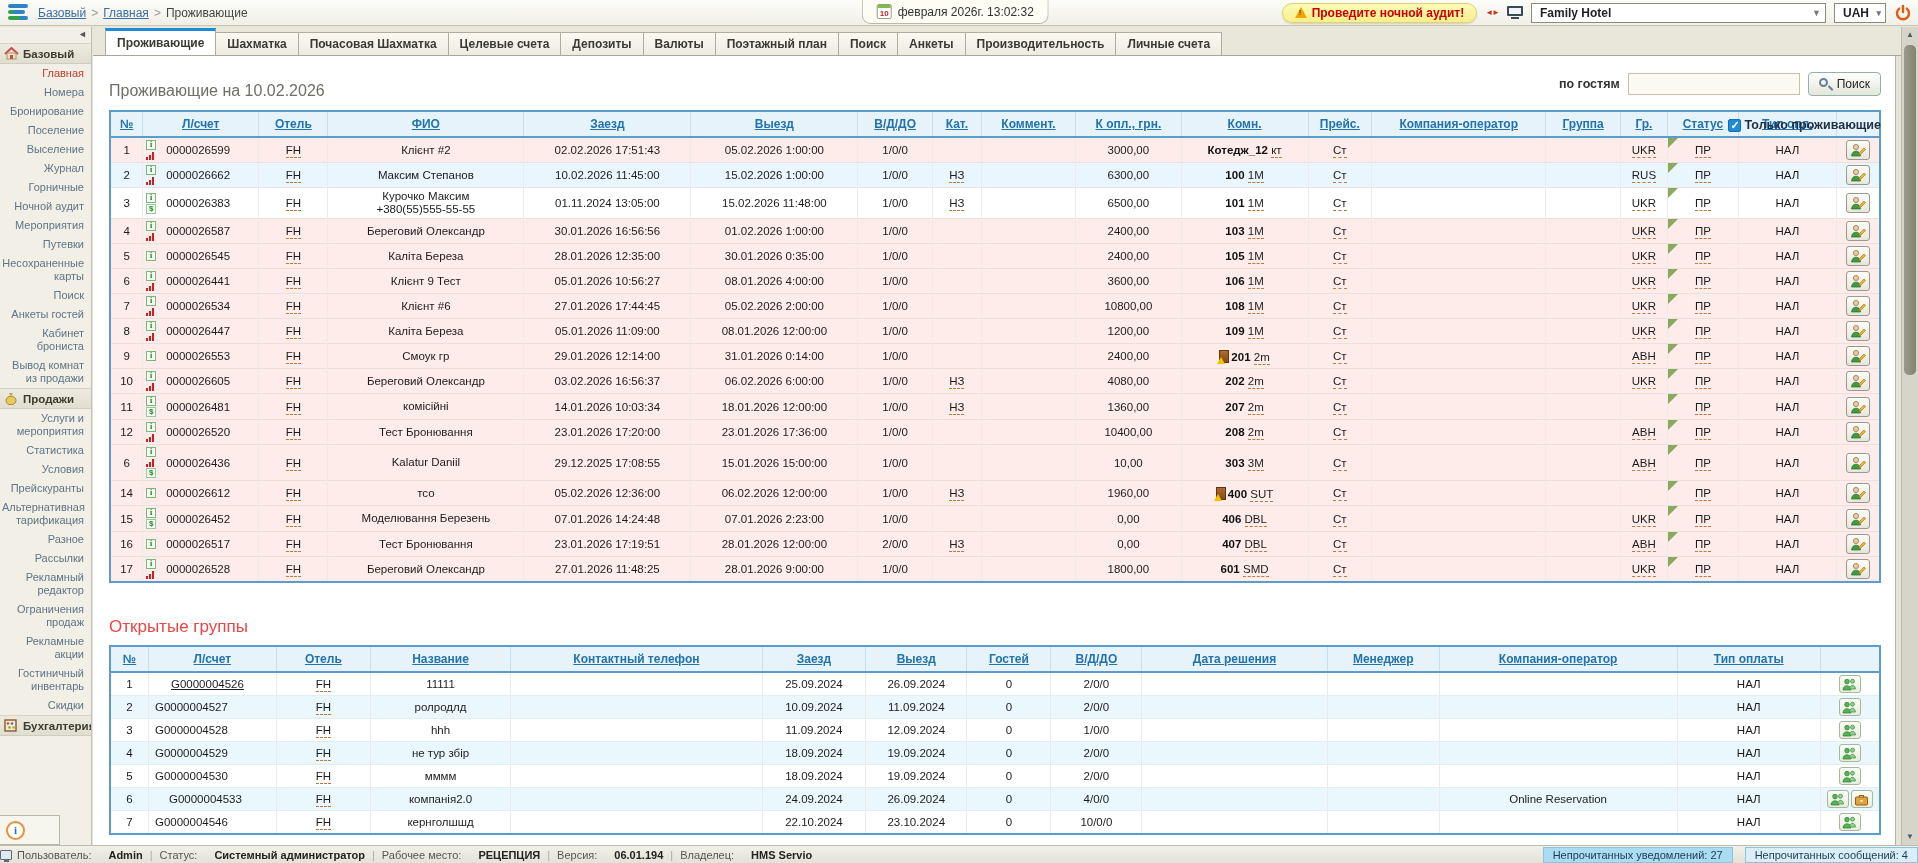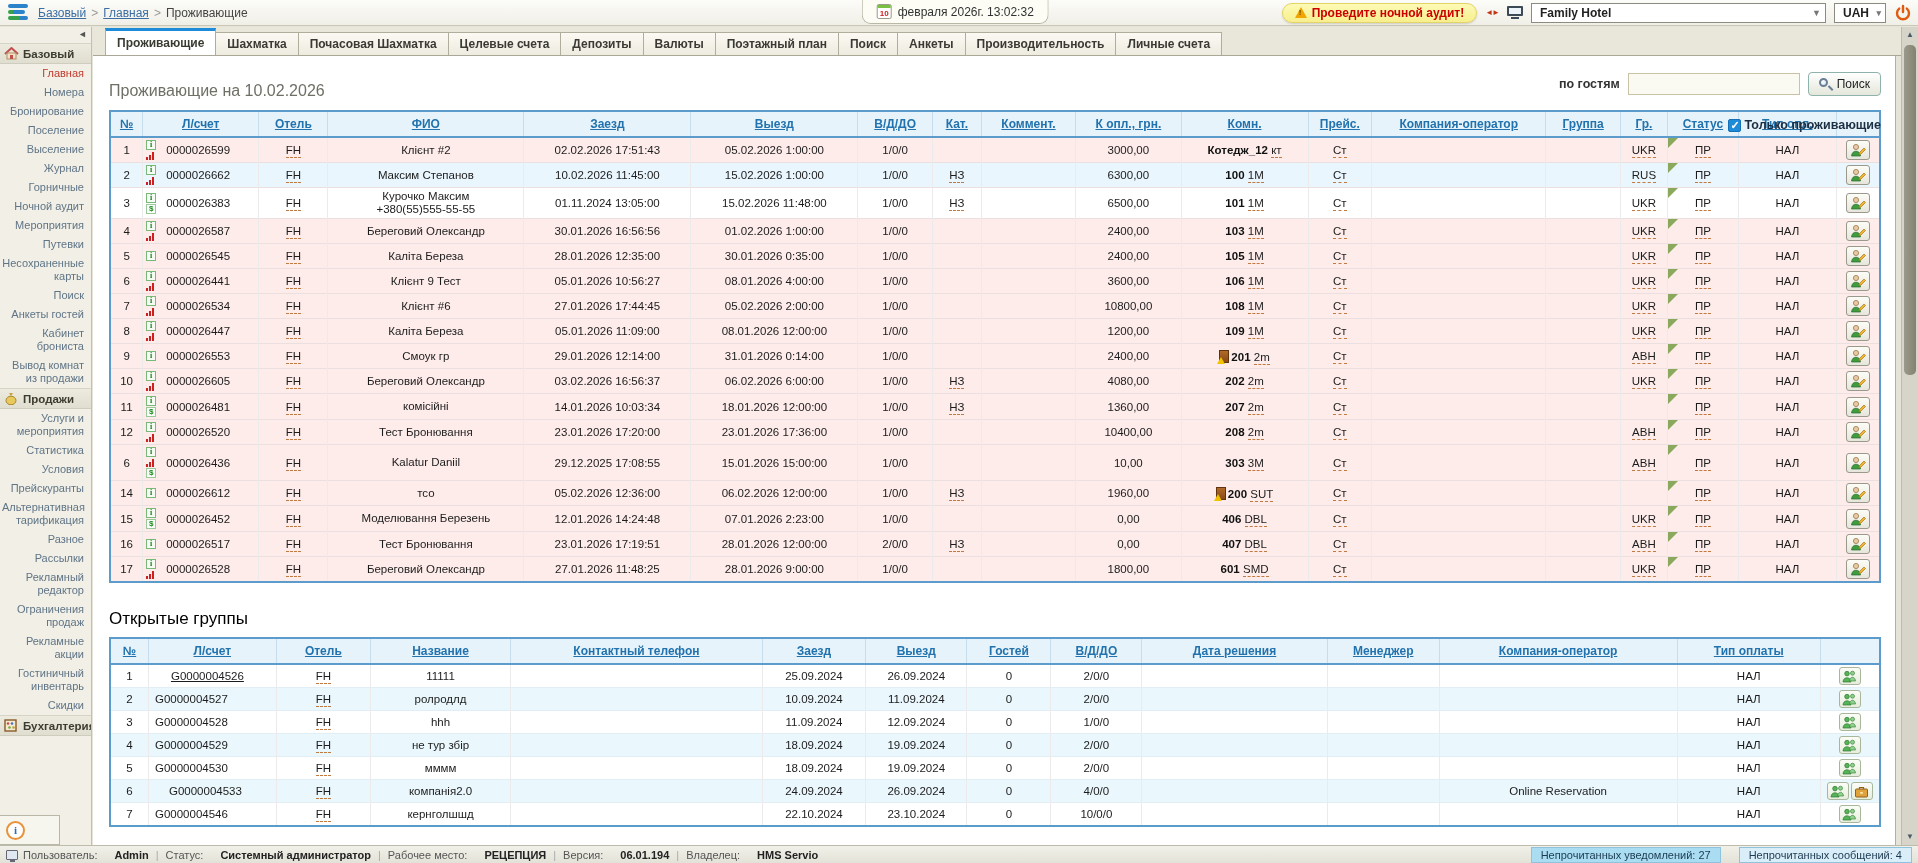--- a/index.html
+++ b/index.html
@@ -86,29 +86,29 @@
   .ic-bars i:nth-child(1){height:3px}.ic-bars i:nth-child(2){height:5px}.ic-bars i:nth-child(3){height:8px}
   .ic-dollar{width:10px;height:10px;border:1px solid #9ac89a;color:#1d8a1d;font-size:8px;line-height:8px;font-weight:bold;text-align:center;display:inline-block;background:#f8fff8}
   .dashu{border-bottom:1px dashed #c1793f;padding-bottom:1px}
   .roomnum{font-weight:bold;color:#111}
   .door{width:10px;height:13px;background:linear-gradient(#b06a28,#8a4a16);border:1px solid #5f340e;display:inline-block;position:relative;vertical-align:-2px;margin-right:2px}
   .door:after{content:"";position:absolute;left:-3px;bottom:-2px;width:0;height:0;border-left:4px solid transparent;border-right:4px solid transparent;border-bottom:7px solid #f2c200}
   td.statuscell{position:relative}
   .cornerflag{position:absolute;left:0;top:0;width:0;height:0;border-top:10px solid #8ba95c;border-right:10px solid transparent}
   .editbtn{width:24px;height:20px;border:1px solid #9a998c;border-radius:3px;background:linear-gradient(#fdfdf8,#e6e6dc);display:inline-flex;align-items:center;justify-content:center;cursor:pointer}
   .namecell div{line-height:13px}
-  .secttitle{font-size:17px;font-weight:normal;color:#000000;margin:26px 14px 8px 16px}
+  .secttitle{font-size:17px;font-weight:normal;color:#ef4444;margin:34px 14px 8px 16px}
   .grpicons{display:inline-flex;gap:2px}
   .gbtn{width:22px;height:18px;border:1px solid #a8b79c;border-radius:3px;background:linear-gradient(#fbfdf6,#e7eedd);display:inline-flex;align-items:center;justify-content:center;cursor:pointer}
 
   
-  .statusbar{position:absolute;left:0;bottom:0;width:1918px;height:18px;background:linear-gradient(#f2f1e9,#e3e2d8);border-top:1px solid #bdbbab;display:flex;align-items:center;font-size:11px;color:#555;padding:0 6px;z-index:30}
+  .statusbar{position:absolute;left:0;bottom:0;width:1918px;height:18px;background:linear-gradient(#f2f1e9,#e3e2d8);border-top:1px solid #bdbbab;display:flex;align-items:center;font-size:11px;color:#555;padding:0 0;z-index:30}
   .statusbar .sv{color:#222;font-weight:bold;margin-left:17px}
   .statusbar .sep{color:#aaa;margin:0 7px}
-  .sb-right{margin-left:auto;display:flex;gap:18px;align-items:center;height:100%}
+  .sb-right{margin-left:auto;display:flex;gap:12px;align-items:center;height:100%}
   .badge{height:16px;display:flex;align-items:center;padding:0 9px;font-size:11px;color:#1c3a50;border:1px solid #8fc3dd}
   .badge.notif{background:#aadcf2}
   .badge.msg{background:#d9eef8}
   .minimon{width:12px;height:10px;border:1px solid #667;border-radius:1px;background:#dfe8f0;position:relative;margin-right:5px;flex:0 0 auto}
   .minimon:after{content:"";position:absolute;left:3px;bottom:-3px;width:5px;height:2px;background:#667}
 
   
   .vscroll{position:absolute;right:0;top:27px;width:17px;bottom:18px;background:#d7d5c9;border-left:1px solid #bdbbab;z-index:20}
   .vscroll .up,.vscroll .dn{position:absolute;left:0;width:16px;height:16px;text-align:center;font-size:8px;color:#4a5a66;line-height:16px;cursor:pointer}
   .vscroll .up{top:0}.vscroll .dn{bottom:0}
@@ -818,21 +818,21 @@
             <td><span class="dashu">FH</span></td>
             <td class="namecell">
               <div>тсо</div>
             </td>
             <td>05.02.2026 12:36:00</td>
             <td>06.02.2026 12:00:00</td>
             <td>1/0/0</td>
             <td><span class="dashu">НЗ</span></td>
             <td></td>
             <td>1960,00</td>
-            <td><span class="door"></span><span class="roomnum">200</span> <span class="dashu">SUT</span></td>
+            <td><span class="door"></span><span class="roomnum">400</span> <span class="dashu">SUT</span></td>
             <td><span class="dashu">Ст</span></td>
             <td></td>
             <td></td>
             <td></td>
             <td class="statuscell"><span class="cornerflag"></span><span class="dashu">ПР</span></td>
             <td>НАЛ</td>
             <td><button class="editbtn">
                 <svg width="16" height="14" viewBox="0 0 16 14">
                   <circle cx="6" cy="4" r="2.6" fill="#e9c9a2" stroke="#9a7a52" stroke-width="0.8"></circle>
                   <path d="M1.5 13c.4-3.4 2.2-4.8 4.5-4.8S10.1 9.6 10.5 13z" fill="#3f9b3f" stroke="#2a6a2a" stroke-width="0.7"></path>
@@ -848,21 +848,21 @@
                   <span class="ic-info">i</span>
                   <span class="ic-dollar">$</span>
                 </div>
                 <span>0000026452</span>
               </div>
             </td>
             <td><span class="dashu">FH</span></td>
             <td class="namecell">
               <div>Моделювання Березень</div>
             </td>
-            <td>12.01.2026 14:24:48</td>
+            <td>07.01.2026 14:24:48</td>
             <td>07.01.2026 2:23:00</td>
             <td>1/0/0</td>
             <td></td>
             <td></td>
             <td>0,00</td>
             <td><span class="roomnum">406</span> <span class="dashu">DBL</span></td>
             <td><span class="dashu">Ст</span></td>
             <td></td>
             <td></td>
             <td><span class="dashu">UKR</span></td>

